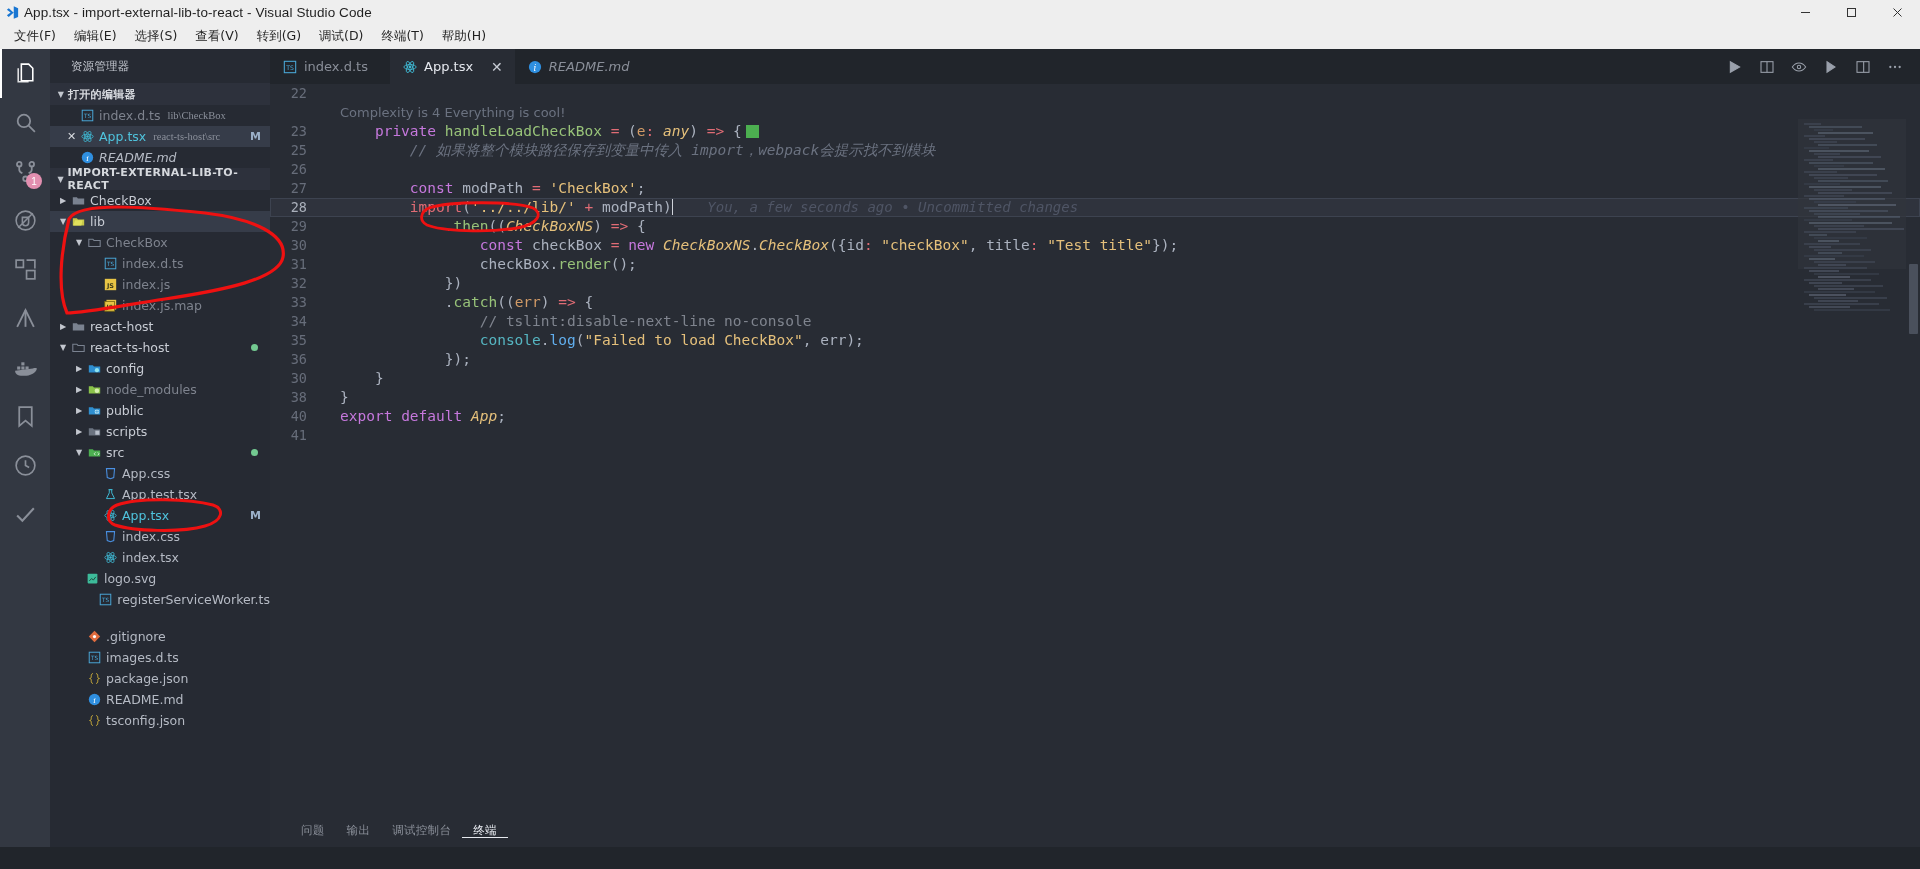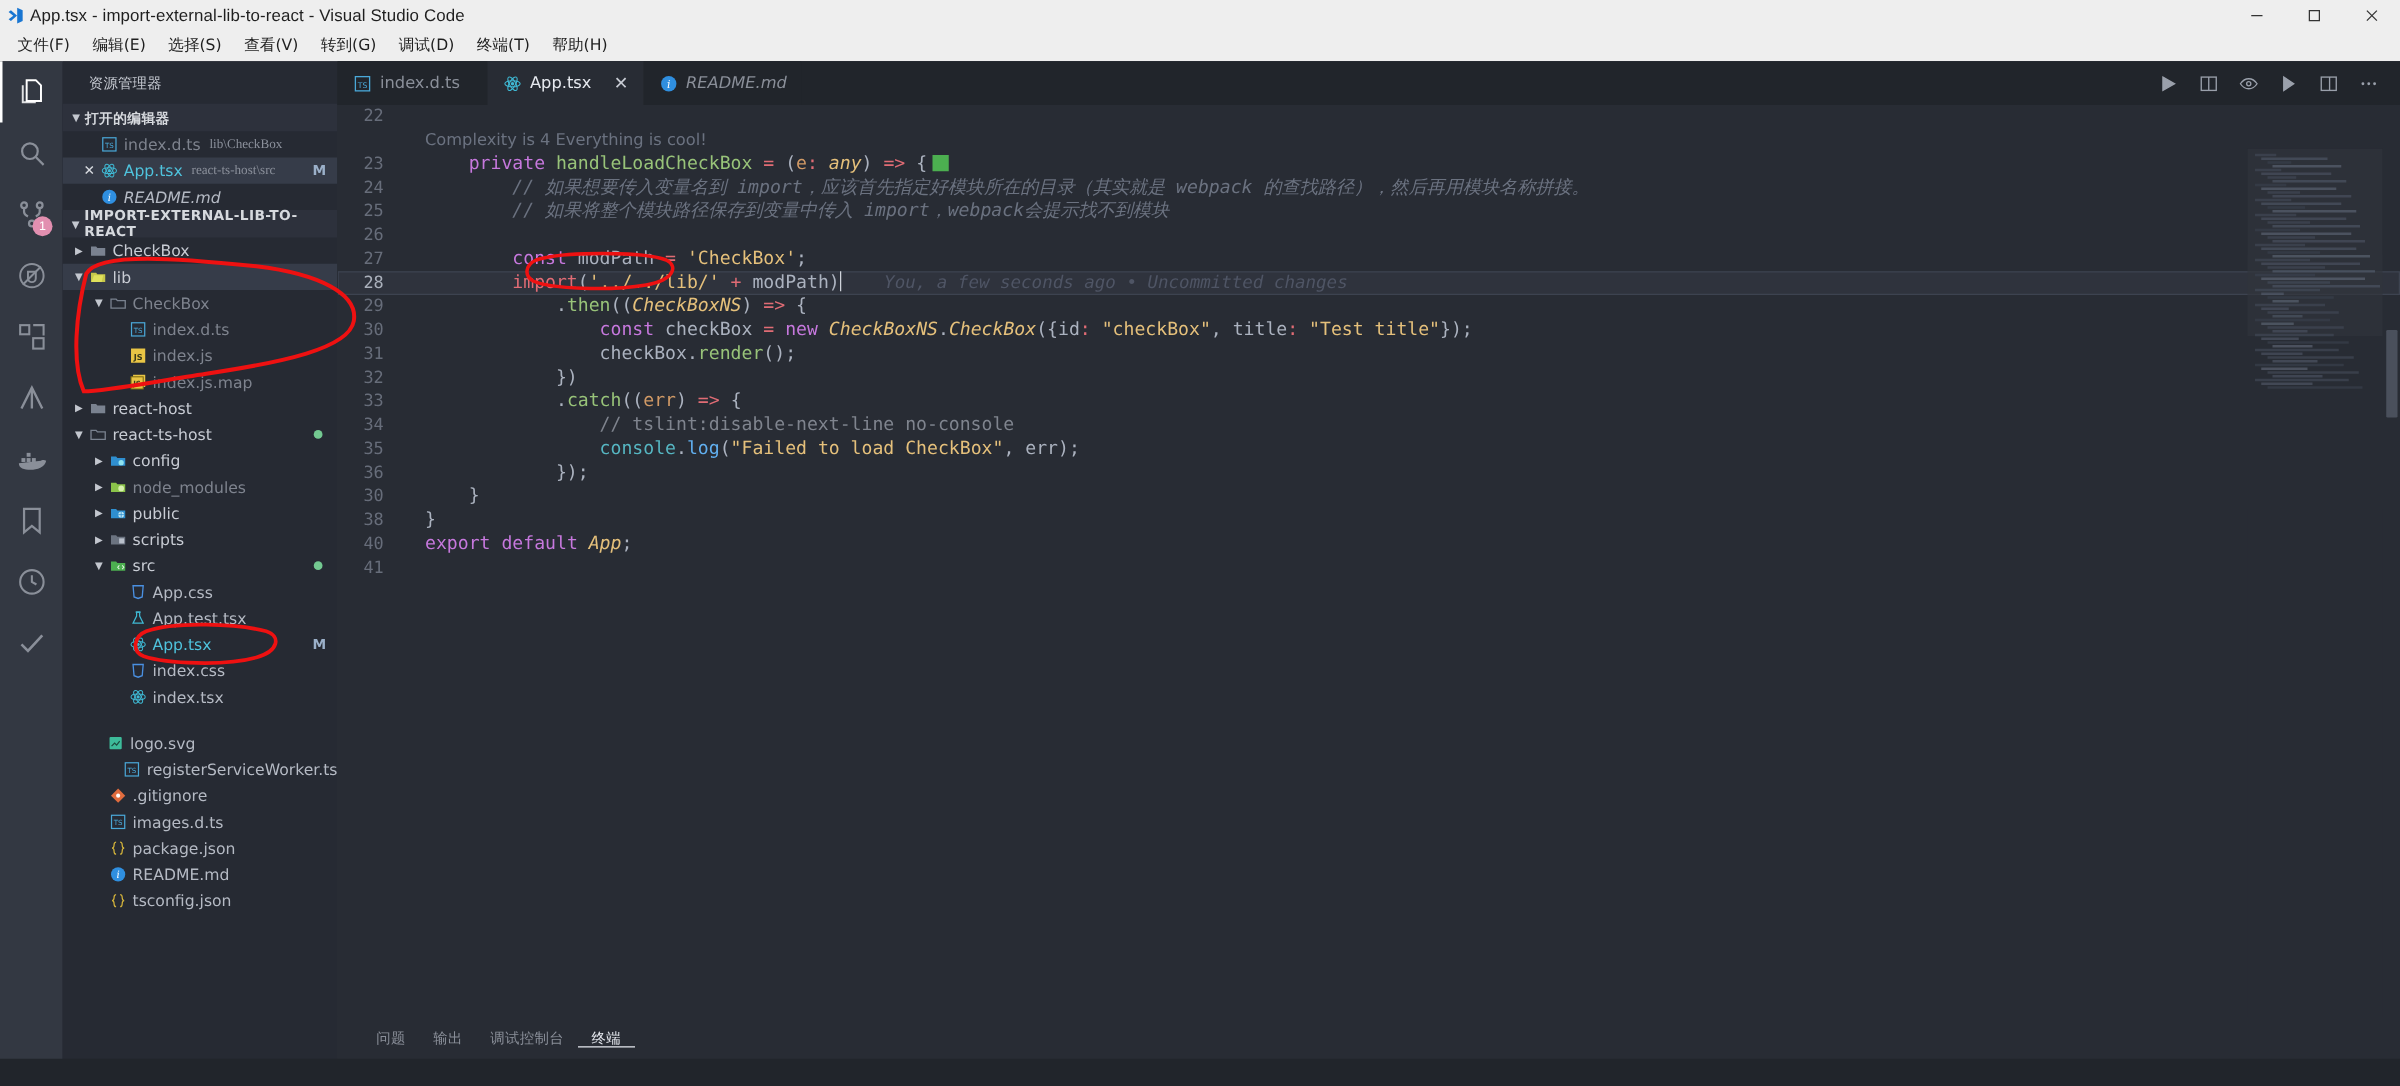--- a/index.html
+++ b/index.html
@@ -517,41 +517,41 @@
               <g fill="none" stroke="#3fb9d4" stroke-width="1">
                 <ellipse cx="8" cy="8" rx="7" ry="2.8"></ellipse>
                 <ellipse cx="8" cy="8" rx="7" ry="2.8" transform="rotate(60 8 8)"></ellipse>
                 <ellipse cx="8" cy="8" rx="7" ry="2.8" transform="rotate(120 8 8)"></ellipse>
               </g>
               <circle cx="8" cy="8" r="1.6" fill="#3fb9d4"></circle>
             </svg>
           </span>
           <span class="nm">index.tsx</span>
         </div>
-        <div class="row" style="padding-left: 20px; margin-top: 16px;">
+        <div class="row" style="padding-left: 20px;">
           <span class="twisty"></span>
           <span class="ico">
             <svg viewBox="0 0 16 16">
               <rect x="2" y="2" width="12" height="12" rx="1" fill="#3dbb9a"></rect>
               <path d="M4 11l3-3 2 2 3-4" stroke="#1d4a3e" stroke-width="1.2" fill="none"></path>
             </svg>
           </span>
           <span class="nm">logo.svg</span>
         </div>
         <div class="row" style="padding-left: 38px;">
           <span class="twisty"></span>
           <span class="ico">
             <svg viewBox="0 0 16 16">
               <rect x="1.5" y="1.5" width="13" height="13" fill="none" stroke="#4aa8d8" stroke-width="1.2"></rect>
               <text x="8" y="11.5" font-size="7" fill="#4aa8d8" text-anchor="middle" font-family="DejaVu Sans">TS</text>
             </svg>
           </span>
           <span class="nm">registerServiceWorker.ts</span>
         </div>
-        <div class="row" style="padding-left: 22px;">
+        <div class="row" style="padding-left: 22px; margin-top: 16px;">
           <span class="twisty"></span>
           <span class="ico">
             <svg viewBox="0 0 16 16">
               <path d="M8 1l7 7-7 7-7-7z" fill="#e06c3e"></path>
               <circle cx="8" cy="8" r="2" fill="#fff"></circle>
             </svg>
           </span>
           <span class="nm">.gitignore</span>
         </div>
         <div class="row" style="padding-left: 22px;">
@@ -670,21 +670,20 @@
             </svg>
         </div>
       </div>
     </div>
 
     <div class="code-wrap">
       <div class="code" id="code">
           <div class="cline"><span class="gut">22</span><span class="ind"></span><span class="txt"></span></div>
           <div class="cline"><span class="gut"></span><span class="cmplx" style="margin-left: 14px;">Complexity is 4 Everything is cool!</span></div>
           <div class="cline"><span class="gut">23</span><span class="ind"></span><span class="txt"><span class="wh">    </span><span class="k">private</span><span class="wh"> </span><span class="fn2">handleLoadCheckBox</span><span class="wh"> </span><span class="v">=</span><span class="wh"> </span><span class="p">(</span><span class="pr">e</span><span class="v">:</span><span class="wh"> </span><span class="ty">any</span><span class="p">)</span><span class="wh"> </span><span class="v">=&gt;</span><span class="wh"> </span><span class="p">{</span><span class="colorbox"></span></span></div>
-          <div class="cline"><span class="gut">24</span><span class="ind gbar"></span><span class="txt"><span class="wh">        </span><span class="cm">// 如果想要传入变量名到 import，应该首先指定好模块所在的目录（其实就是 webpack 的查找路径），然后再用模块名称拼接。</span></span></div>
           <div class="cline"><span class="gut">25</span><span class="ind gbar"></span><span class="txt"><span class="wh">        </span><span class="cm">// 如果将整个模块路径保存到变量中传入 import，webpack会提示找不到模块</span></span></div>
           <div class="cline"><span class="gut">26</span><span class="ind gbar"></span><span class="txt"></span></div>
           <div class="cline"><span class="gut">27</span><span class="ind gbar"></span><span class="txt"><span class="wh">        </span><span class="k">const</span><span class="wh"> </span><span class="wh">modPath</span><span class="wh"> </span><span class="v">=</span><span class="wh"> </span><span class="s">'CheckBox'</span><span class="p">;</span></span></div>
           <div class="cline hl"><span class="gut">28</span><span class="ind gbar"></span><span class="txt"><span class="wh">        </span><span class="v">import</span><span class="p">(</span><span class="s">'../../lib/'</span><span class="wh"> </span><span class="v">+</span><span class="wh"> </span><span class="wh">modPath</span><span class="p">)</span><span class="caret"></span><span class="blame">You, a few seconds ago • Uncommitted changes</span></span></div>
           <div class="cline"><span class="gut">29</span><span class="ind gbar"></span><span class="txt"><span class="wh">            </span><span class="p">.</span><span class="fn2">then</span><span class="p">((</span><span class="ty">CheckBoxNS</span><span class="p">)</span><span class="wh"> </span><span class="v">=&gt;</span><span class="wh"> </span><span class="p">{</span></span></div>
           <div class="cline"><span class="gut">30</span><span class="ind gbar"></span><span class="txt"><span class="wh">                </span><span class="k">const</span><span class="wh"> </span><span class="wh">checkBox</span><span class="wh"> </span><span class="v">=</span><span class="wh"> </span><span class="k">new</span><span class="wh"> </span><span class="ty">CheckBoxNS</span><span class="p">.</span><span class="ty">CheckBox</span><span class="p">({</span><span class="wh">id</span><span class="v">:</span><span class="wh"> </span><span class="s">"checkBox"</span><span class="p">,</span><span class="wh"> </span><span class="wh">title</span><span class="v">:</span><span class="wh"> </span><span class="s">"Test title"</span><span class="p">});</span></span></div>
           <div class="cline"><span class="gut">31</span><span class="ind gbar"></span><span class="txt"><span class="wh">                </span><span class="wh">checkBox</span><span class="p">.</span><span class="fn2">render</span><span class="p">();</span></span></div>
           <div class="cline"><span class="gut">32</span><span class="ind gbar"></span><span class="txt"><span class="wh">            </span><span class="p">})</span></span></div>
           <div class="cline"><span class="gut">33</span><span class="ind gbar"></span><span class="txt"><span class="wh">            </span><span class="p">.</span><span class="fn2">catch</span><span class="p">((</span><span class="pr">err</span><span class="p">)</span><span class="wh"> </span><span class="v">=&gt;</span><span class="wh"> </span><span class="p">{</span></span></div>
           <div class="cline"><span class="gut">34</span><span class="ind gbar"></span><span class="txt"><span class="wh">                </span><span class="cmp">// tslint:disable-next-line no-console</span></span></div>

